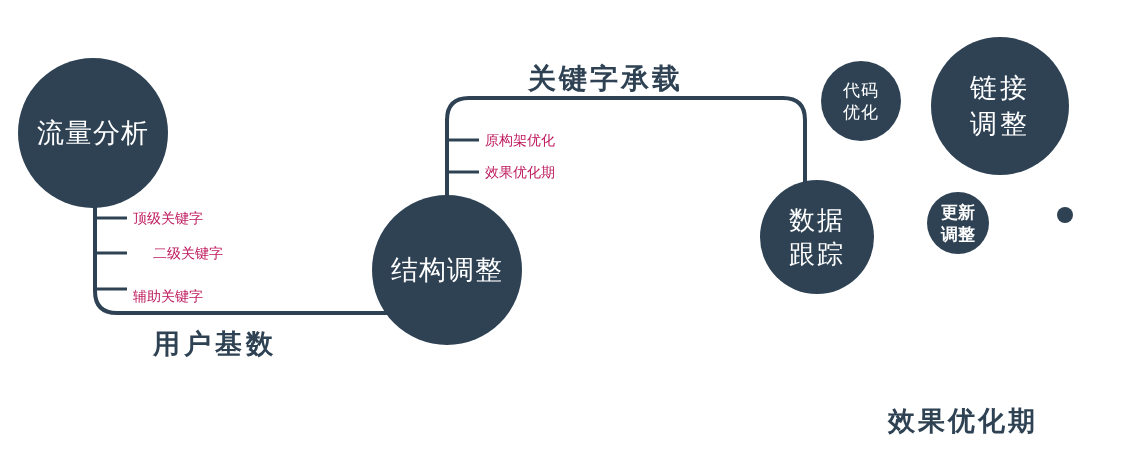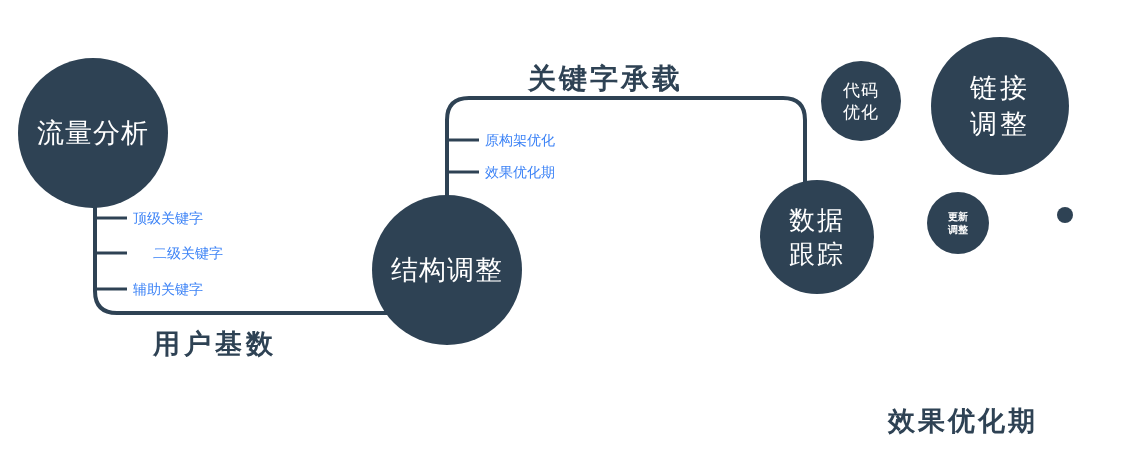--- a/index.html
+++ b/index.html
@@ -39,27 +39,27 @@
     align-items: center;
     justify-content: center;
     text-align: left;
     line-height: 1.32;
   }
   .node-traffic    { left: 18px;  top: 58px;  width: 150px; height: 150px; font-size: 27px; letter-spacing: 1px; }
   .node-structure  { left: 372px; top: 195px; width: 150px; height: 150px; font-size: 27px; letter-spacing: 1px; }
   .node-tracking   { left: 760px; top: 180px; width: 114px; height: 114px; font-size: 26px; letter-spacing: 2px; }
   .node-code       { left: 821px; top: 61px;  width: 80px;  height: 80px;  font-size: 17px; letter-spacing: 1px; }
   .node-link       { left: 931px; top: 37px;  width: 138px; height: 138px; font-size: 27px; letter-spacing: 3px; }
-  .node-update     { left: 927px; top: 192px; width: 62px;  height: 62px;  font-size: 10px; font-weight: bold; }
+  .node-update     { left: 927px; top: 192px; width: 62px;  height: 62px;  font-size: 17px; font-weight: bold; }
   .node-report     { left: 931px; top: 255px; width: 114px; height: 114px; font-size: 27px; letter-spacing: 2px; }
   .node-dot        { left: 1057px; top: 207px; width: 16px; height: 16px; }
   .tick-label {
     position: absolute;
     font-size: 14px;
-    color: #3b82f6;
+    color: #be185d;
     white-space: nowrap;
     line-height: 16px;
   }
   .edge-label {
     position: absolute;
     color: #2e4254;
     font-weight: 600;
     white-space: nowrap;
   }
   .label-user-base   { left: 153px; top: 326px; font-size: 27px; letter-spacing: 4px; }
@@ -109,21 +109,21 @@
   <div class="node node-update">
     <span>更新</span>
     <span>调整</span>
   </div>
 
   <div class="node node-dot"></div>
 
 
   <div class="tick-label" style="left:133px; top:210px;">顶级关键字</div>
   <div class="tick-label" style="left:133px; top:245px;margin-left:20px;">二级关键字</div>
-  <div class="tick-label" style="left:133px; top:281px;">辅助关键字</div>
+  <div class="tick-label" style="left:133px; top:288px;">辅助关键字</div>
 
   <div class="tick-label" style="left:485px; top:132px;">原构架优化</div>
   <div class="tick-label" style="left:485px; top:164px;">效果优化期</div>
 
   <div class="edge-label label-user-base">用户基数</div>
   <div class="edge-label label-keyword">关键字承载</div>
 
   <div class="edge-label label-caption">效果优化期</div>
 
 </div>

